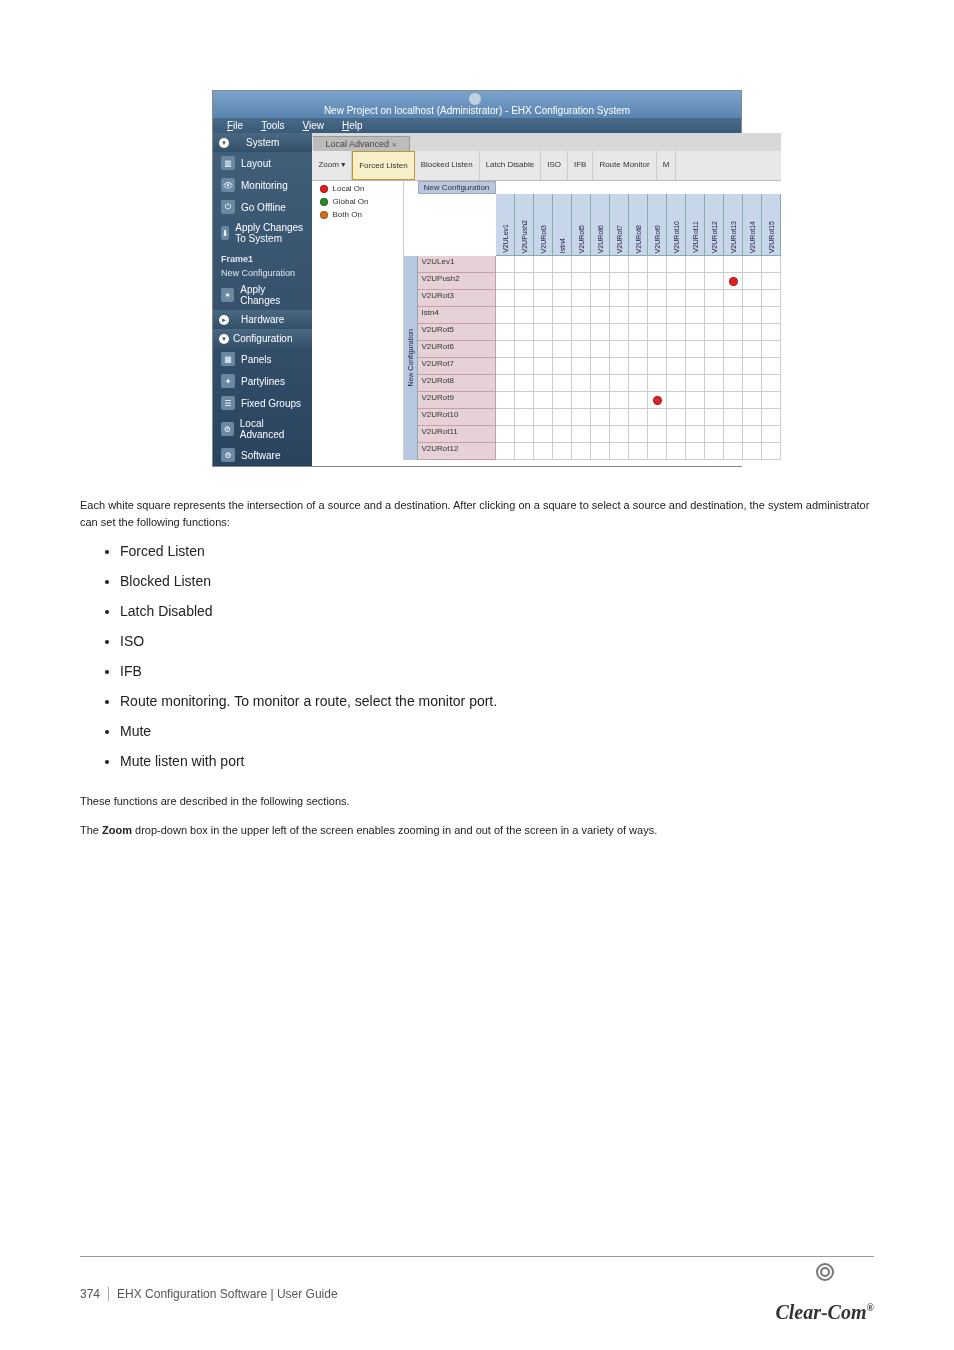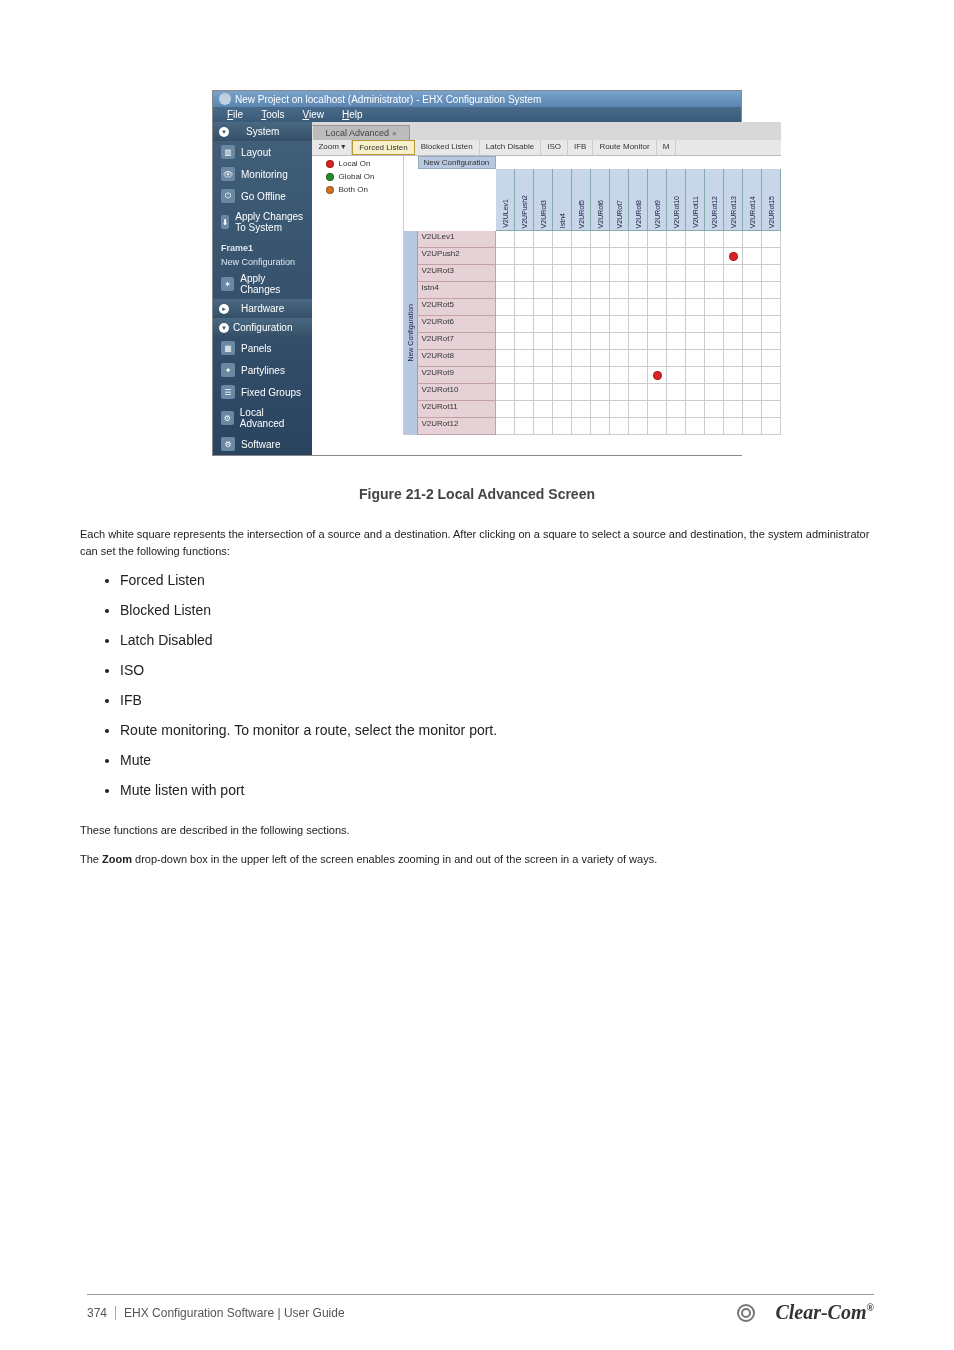--- a/index.html
+++ b/index.html
@@ -1,39 +1,39 @@
 <!DOCTYPE html>
 <html><head>
 <meta charset="utf-8">
 <style>
   * { box-sizing: border-box; margin: 0; padding: 0; }
   body { width: 954px; height: 1350px; background: #fff; font-family: Arial, sans-serif; font-size: 14px; color: #333; position: relative; }
   .page { padding: 90px 80px 40px 80px; }
   .screenshot { border: 1px solid #888; margin: 0 auto 30px auto; width: 530px; background: #fff; }
-  .titlebar { background: linear-gradient(#7aa3cc, #5a85b0); color: #fff; font-size: 10px; padding: 2px 6px; display: flex; align-items: center; }
+  .titlebar { background: linear-gradient(#7aa3cc, #5a85b0); color: #fff; font-size: 10px; padding: 2px 6px; display: flex; align-items: center; flex-direction: column; }
   .title-icon { width: 12px; height: 12px; border-radius: 50%; background: #c0d0e0; margin-right: 4px; }
   .menubar { background: linear-gradient(#4a6a8a, #3a5a7a); color: #fff; font-size: 10px; padding: 2px 6px; display: flex; gap: 10px; }
   .menubar span { cursor: default; padding-left: 8px; }
   .menubar span:first-letter { text-decoration: underline; }
   .main-area { display: flex; background: #2a4a68; }
   .sidebar { width: 148px; background: linear-gradient(#42607a, #2a4460); color: #fff; font-size: 10px; }
   .side-head { display: flex; align-items: center; padding: 4px 20px; background: linear-gradient(#4a6882, #345068); justify-content: center; position: relative; }
   .side-head .chev { position: absolute; left: 6px; width: 10px; height: 10px; border-radius: 50%; background: #fff; display: flex; align-items: center; justify-content: center; font-size: 7px; color: #345068; }
   .side-item { display: flex; align-items: center; gap: 6px; padding: 4px 8px; }
   .side-icon { width: 14px; height: 14px; background: #6a88a2; border-radius: 2px; display: flex; align-items: center; justify-content: center; font-size: 8px; }
   .side-sub { padding: 2px 8px 2px 8px; font-size: 9px; color: #e0e8f0; }
   .right-pane { flex: 1; background: #fff; font-size: 9px; }
   .tabrow { background: #d8d8d8; display: flex; align-items: flex-end; padding-top: 3px; }
   .tab { background: #bcbcbc; padding: 2px 12px; font-size: 9px; border-right: 1px solid #999; border-top: 1px solid #999; border-left: 1px solid #e0e0e0; color: #444; position: relative; }
   .tab .tab-x { font-size: 8px; margin-left: 3px; color: #555; }
   .subtoolbar { display: flex; background: #e8e8e8; border-bottom: 1px solid #bbb; }
-  .st-item { padding: 2px 6px; font-size: 8px; color: #333; border-right: 1px solid #ccc; text-align: center; }
+  .st-item { padding: 9px 6px; font-size: 8px; color: #333; border-right: 1px solid #ccc; text-align: center; }
   .st-item.active { background: #f8f0c8; border: 1px solid #b89838; }
   .content-row { display: flex; }
-  .legend-col { width: 92px; padding: 3px 14px; font-size: 8px; background: #fff; border-right: 1px solid #ccc; }
+  .legend-col { width: 92px; padding: 3px 8px; font-size: 8px; background: #fff; border-right: 1px solid #ccc; }
   .legend-row { display: flex; align-items: center; gap: 4px; margin-bottom: 4px; }
   .dot { width: 8px; height: 8px; border-radius: 50%; border: 1px solid rgba(0,0,0,0.25); }
   .dot-red { background: #d22; }
   .dot-green { background: #2a8a2a; }
   .dot-amber { background: #d07020; }
   .newconf-label { background: #b8c8e0; font-size: 8px; padding: 1px 4px; border: 1px solid #9ab; }
   .grid-wrap { flex: 1; }
   .grid-header { display: flex; }
   .col-head { width: 19px; height: 62px; background: #c8d6ea; border-right: 1px solid #8aa; border-bottom: 1px solid #8aa; display: flex; align-items: flex-end; justify-content: center; padding-bottom: 2px; }
   .col-head span { writing-mode: vertical-rl; transform: rotate(180deg); font-size: 7px; color: #224; }
@@ -43,24 +43,24 @@
   .row-labels { }
   .row-label { width: 78px; height: 17px; background: #e6d2d6; border-bottom: 1px solid #c4a0a8; border-right: 1px solid #c4a0a8; font-size: 8px; color: #333; padding: 1px 3px; overflow: hidden; }
   .grid-cells { }
   .grid-row { display: flex; }
   .cell { width: 19px; height: 17px; border-right: 1px solid #ccc; border-bottom: 1px solid #ccc; background: #fff; display: flex; align-items: center; justify-content: center; }
   .cell .dot { width: 9px; height: 9px; }
   .caption { text-align: center; font-weight: bold; color: #444; font-size: 14px; margin-bottom: 24px; }
   .para { margin: 0 0 12px 0; line-height: 1.55; font-size: 11px; color: #222; }
   ul.options { margin: 4px 0 24px 40px; }
   ul.options li { margin-bottom: 14px; font-size: 14px; color: #222; }
-  .footer { position: absolute; bottom: 26px; left: 87px; right: 80px; border-top: 1px solid #999; padding-top: 6px; display: flex; align-items: center; justify-content: space-between; }
+  .footer { position: absolute; bottom: 26px; left: 80px; right: 80px; border-top: 1px solid #999; padding-top: 6px; display: flex; align-items: center; justify-content: space-between; }
   .footer-left { font-size: 12px; color: #555; display: flex; align-items: center; gap: 4px; }
   .footer-left .pagecol { border-right: 1px solid #aaa; padding-right: 8px; margin-right: 4px; }
-  .logo { display: flex; align-items: center; gap: 20px; font-family: Georgia, 'Times New Roman', serif; font-style: italic; font-weight: bold; font-size: 20px; color: #333; }
+  .logo { display: flex; align-items: center; gap: 20px; font-family: Georgia, 'Times New Roman', serif; font-style: italic; font-weight: bold; font-size: 20px; color: #333; flex-direction: column; }
   .logo-icon { width: 18px; height: 18px; position: relative; }
   .logo-icon::before { content: ''; position: absolute; inset: 0; border: 2px solid #777; border-radius: 50%; }
   .logo-icon::after { content: ''; position: absolute; left: 4px; top: 4px; width: 6px; height: 6px; border: 2px solid #777; border-radius: 50%; }
   .logo sup { font-size: 10px; font-style: normal; vertical-align: super; }
 </style>
 </head>
 <body>
 
 <div class="page">
   <div class="screenshot">
@@ -445,21 +445,20 @@
                     <div class="cell"></div>
                   </div>
                 </div>
             </div>
           </div>
         </div>
       </div>
     </div>
   </div>
 
-  <p class="caption">Figure 21-2 Local Advanced Screen</p>
 
   <p class="para">Each white square represents the intersection of a source and a destination. After clicking on a square to select a source and destination, the system administrator can set the following functions:</p>
 
   <ul class="options" id="options-list">
       <li>Forced Listen</li>
       <li>Blocked Listen</li>
       <li>Latch Disabled</li>
       <li>ISO</li>
       <li>IFB</li>
       <li>Route monitoring. To monitor a route, select the monitor port.</li>

